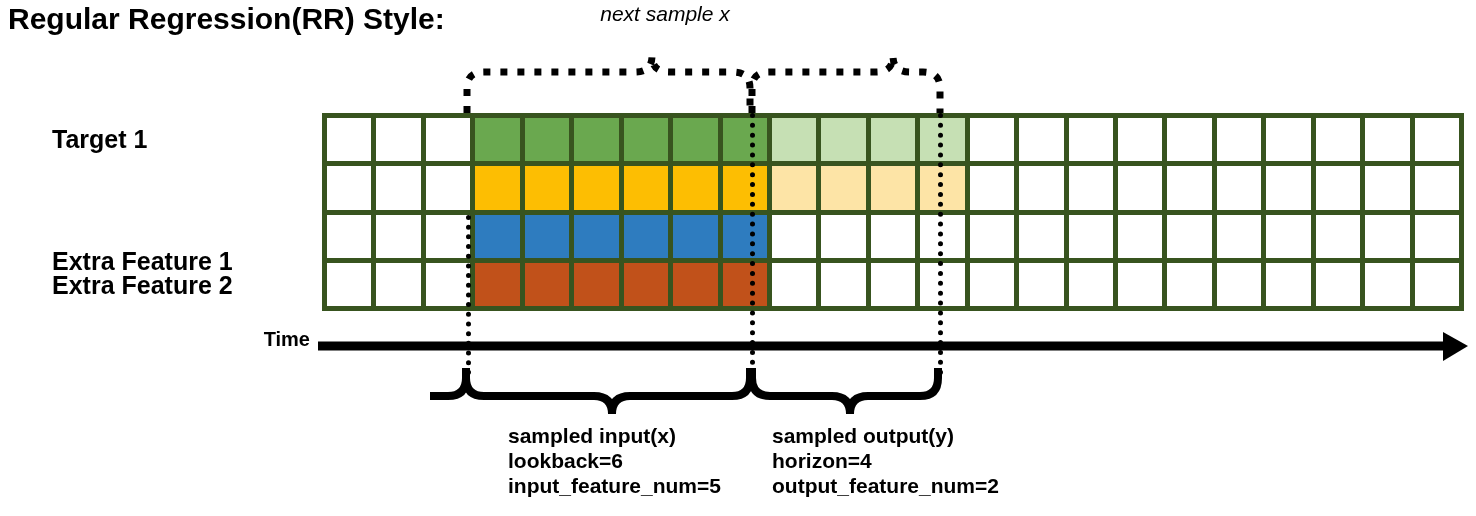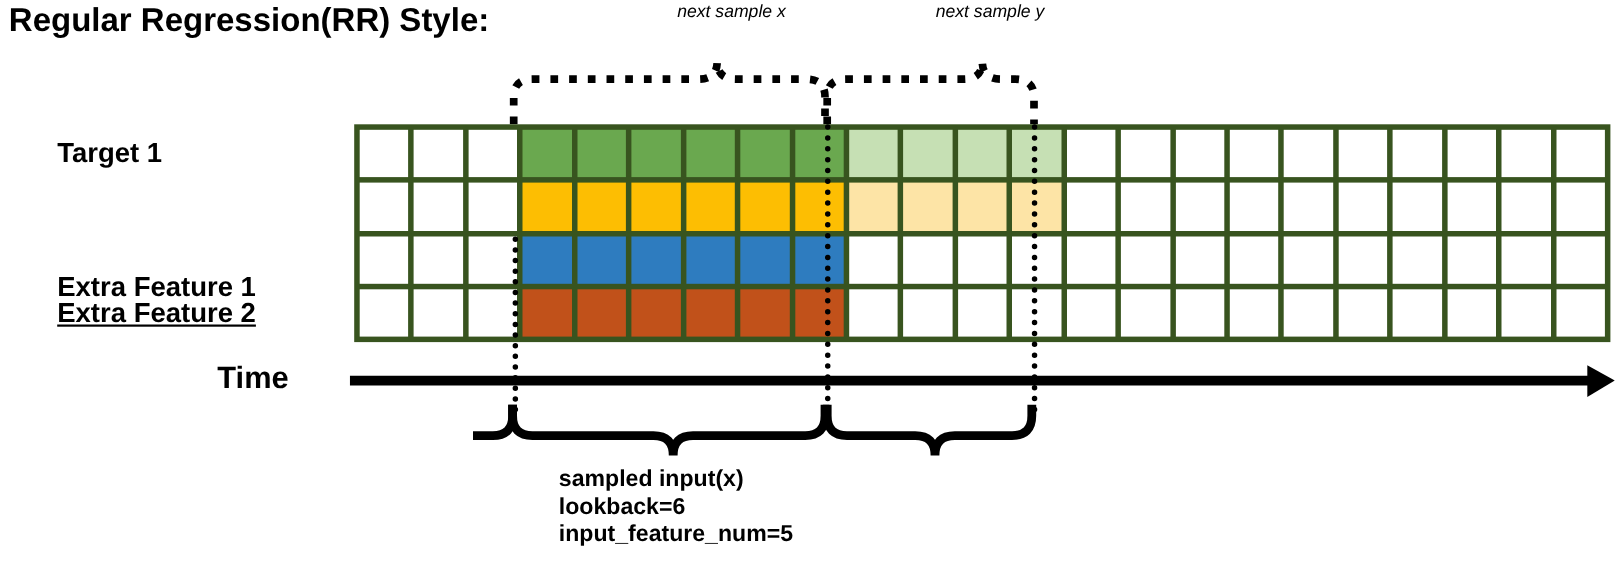--- a/index.html
+++ b/index.html
@@ -6,21 +6,21 @@
   body{width:1476px;height:516px;font-family:"Liberation Sans",sans-serif;overflow:hidden;}
   #stage{position:relative;width:1324px;height:516px;border-radius:31px;}
 
   .title{
     position:absolute; left:8px; top:2px;
     font-size:30px; font-weight:700; color:#000;
     letter-spacing:0px; white-space:nowrap;
   }
 
   .brace-label{
-    position:absolute; font-style:italic; font-size:16px; color:#000;
+    position:absolute; font-style:italic; font-size:21px; color:#000;
     white-space:nowrap; text-align:center;
   }
   #lbl-next-x{ left:585px; top:2px; width:160px; }
   #lbl-next-y{ left:820px; top:2px; width:160px; }
 
   
   #grid{
     position:absolute; left:322px; top:113px;
     width:1142px; height:198px;
     background:#38541f;
@@ -39,26 +39,26 @@
 
   
   .row-label{
     position:absolute; right:0; width:260px; left:auto;
     text-align:left; font-size:25px; font-weight:700; color:#000;
     white-space:nowrap;
   }
   #rl0{ left:52px; width:258px; top:125px; }
   #rl1{ left:52px; width:258px; top:174px; }
   #rl2{ left:52px; width:258px; top:223px;margin-top:24px; }
-  #rl3{ left:52px; width:258px; top:271px;text-decoration:underline; }
+  #rl3{ left:52px; width:258px; top:271px; }
 
   
   #time-label{
     position:absolute; left:150px; top:328px; width:160px;
-    text-align:center; font-size:28px; font-weight:700; color:#000;
+    text-align:right; font-size:20px; font-weight:700; color:#000;
   }
   #time-axis{ position:absolute; left:318px; top:330px; width:1150px; height:36px; }
 
   
   .vguide{
     position:absolute; width:0; border-left:5px dotted #000; z-index:5;
   }
 
   
   .ov{ position:absolute; left:0; top:0; width:1476px; height:516px; pointer-events:none; }
@@ -73,21 +73,20 @@
   .caption div{ font-weight:700; }
 </style>
 </head>
 <body>
 
 <div id="stage">
 
   <div class="title">Regular Regression(RR) Style:</div>
 
   <div class="brace-label" id="lbl-next-x">next sample x</div>
-  <div class="brace-label" id="lbl-next-y">next sample y</div>
 
   <svg class="ov" viewBox="0 0 1476 516" xmlns="http://www.w3.org/2000/svg">
     <g fill="none" stroke="#000" stroke-width="7" stroke-linecap="butt" stroke-dasharray="7 10">
 
       <path d="M 467,113 L 467,88 Q 467,72 484,72 L 635,72 Q 652,72 652,56 Q 652,72 669,72 L 733,72 Q 750,72 750,88 L 750,113"></path>
 
       <path d="M 752,113 L 752,88 Q 752,72 769,72 L 876,72 Q 893,72 893,56 Q 893,72 910,72 L 923,72 Q 940,72 940,88 L 940,113"></path>
     </g>
   </svg>
 
@@ -216,14 +215,19 @@
 
       <path d="M 752,368 L 752,378 Q 752,396 770,396 L 832,396 Q 850,396 850,414 Q 850,396 868,396 L 920,396 Q 938,396 938,378 L 938,368"></path>
     </g>
   </svg>
 
   <div class="caption" id="cap-x">
     <div>sampled input(x)</div>
     <div>lookback=6</div>
     <div>input_feature_num=5</div>
   </div>
+  <div class="caption" id="cap-y">
+    <div>sampled output(y)</div>
+    <div>horizon=4</div>
+    <div>output_feature_num=2</div>
+  </div>
 
 </div>
 
 </body></html>

